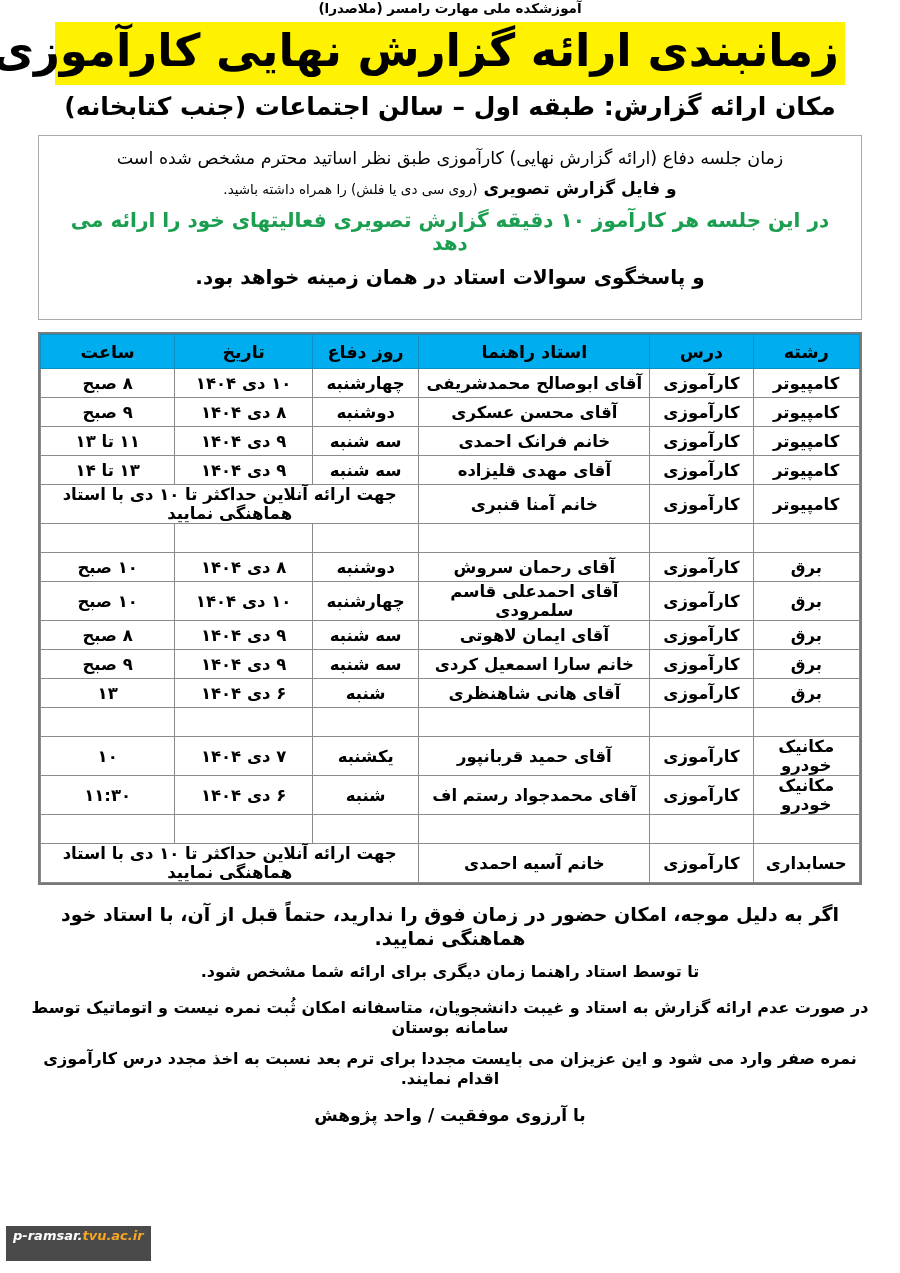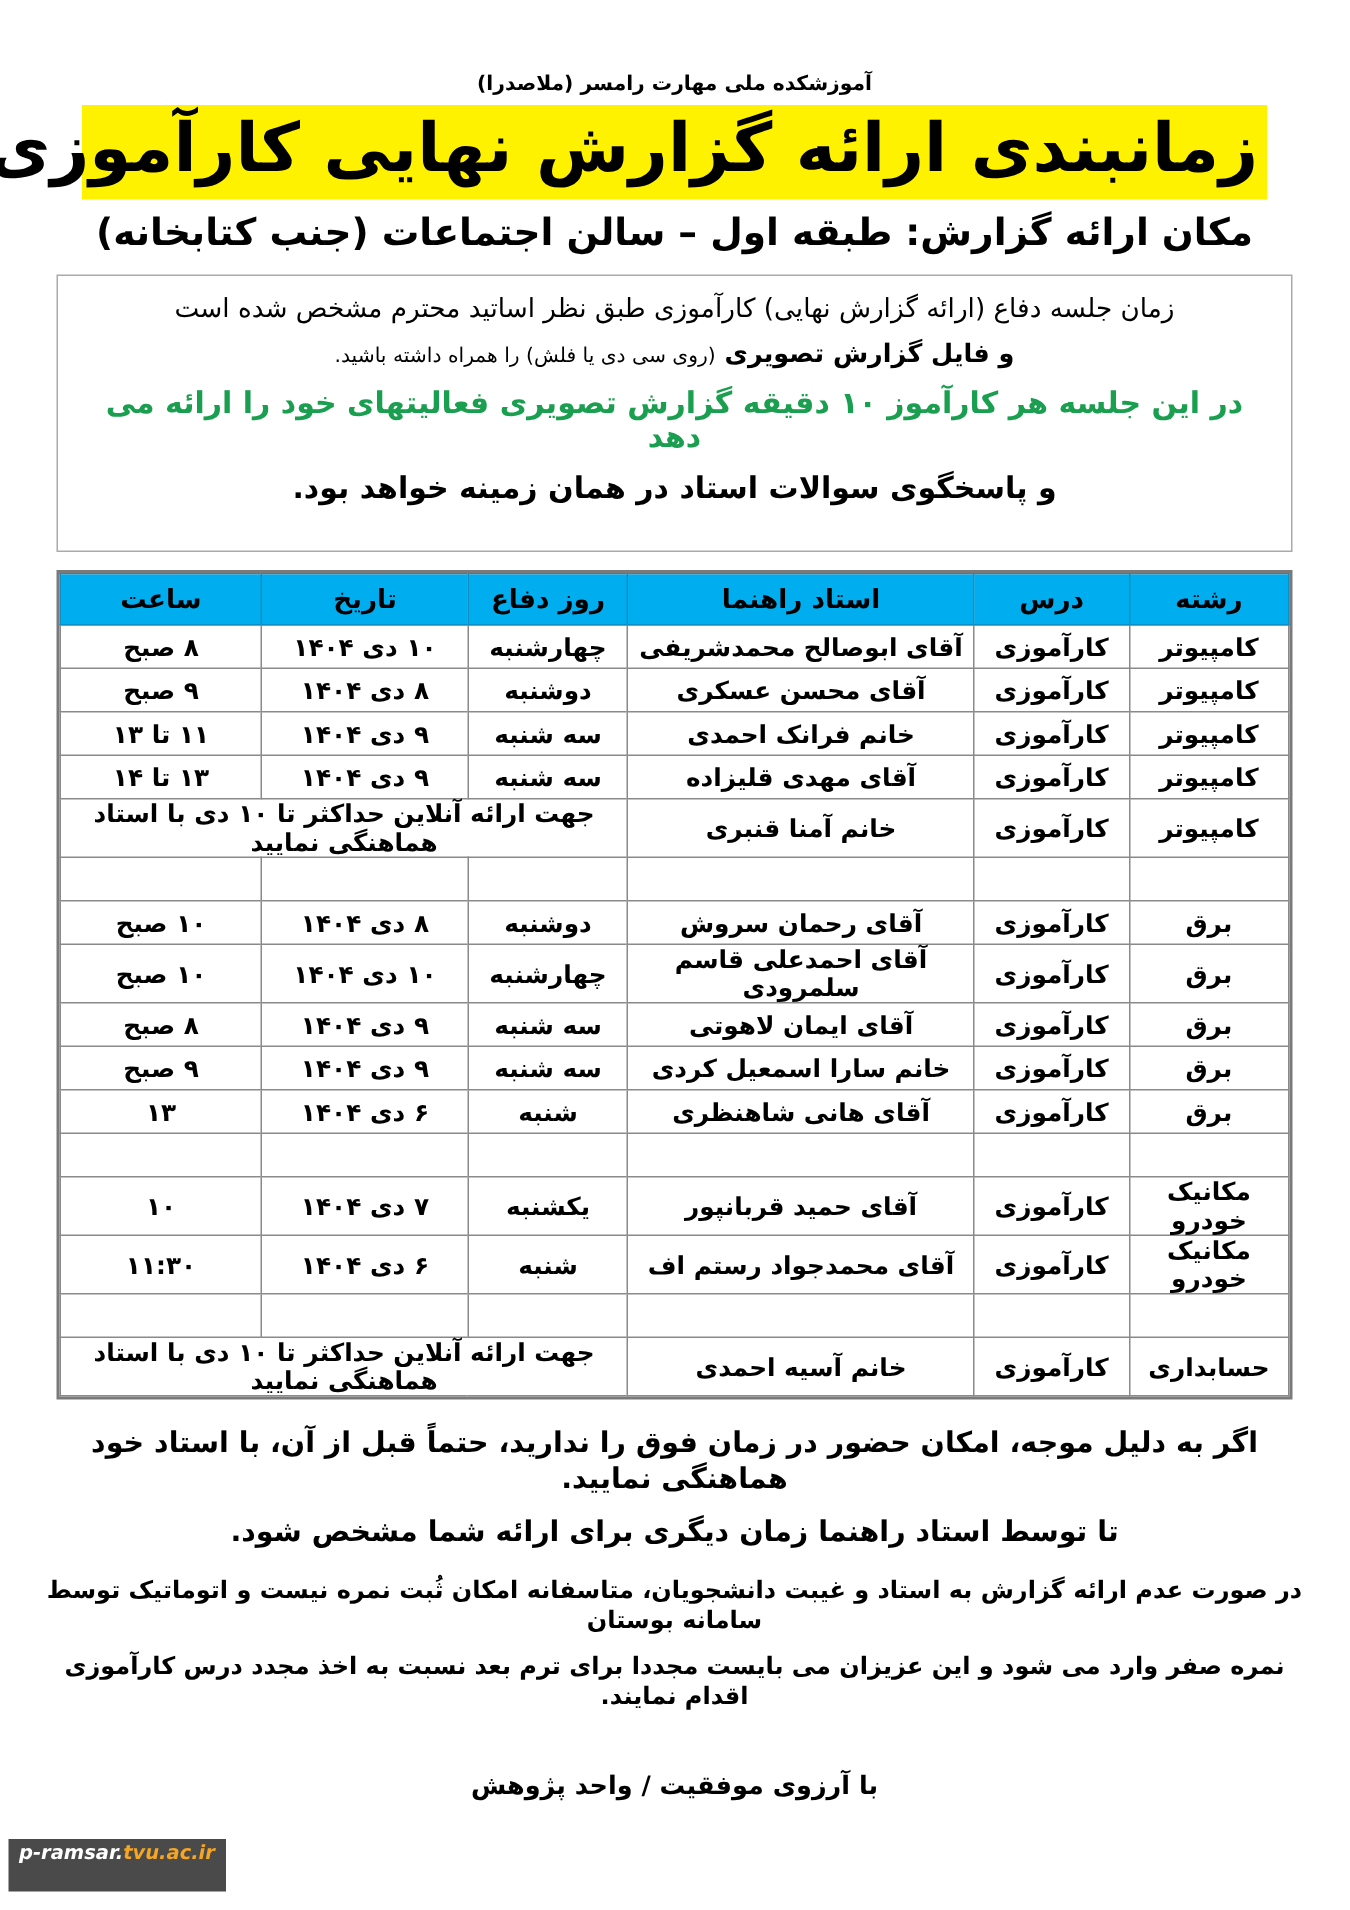--- a/index.html
+++ b/index.html
@@ -24,21 +24,20 @@
     position: relative;
     padding: 0;
   }
 
   
   .institute-line {
     text-align: center;
     font-size: 13.5px;
     font-weight: bold;
     color: #000;
-    padding-top: 48px;
     letter-spacing: 0px;
     line-height: 1.2;
   }
 
   .title-band {
     margin: 6px 55px 0 55px;
     background: #FFF200;
     text-align: center;
     padding: 4px 6px 8px 6px;
   }
@@ -127,23 +126,23 @@
   col.c-saat  { width: 16.4%; }
 
   
   .footer-notes {
     margin: 18px 28px 0 28px;
     text-align: center;
     color: #000;
   }
   .f-line { line-height: 1.25; }
   .f-big { font-size: 19px; font-weight: bold; margin-bottom: 11px; }
-  .f-big2 { font-size: 19px; font-weight: bold; margin-bottom: 16px; }
+  .f-big2 { font-size: 16px; font-weight: bold; margin-bottom: 16px; }
   .f-mid { font-size: 16px; font-weight: bold; margin-bottom: 11px; }
-  .f-mid2 { font-size: 16px; font-weight: bold; margin-bottom: 40px; }
+  .f-mid2 { font-size: 16px; font-weight: bold; margin-bottom: 16px; }
   .f-sign { font-size: 17px; font-weight: bold; }
 
   
   .watermark {
     position: absolute;
     left: 6px;
     bottom: 12px;
     background: #4a4a4a;
     padding: 3px 7px 19px 7px;
     direction: ltr;

